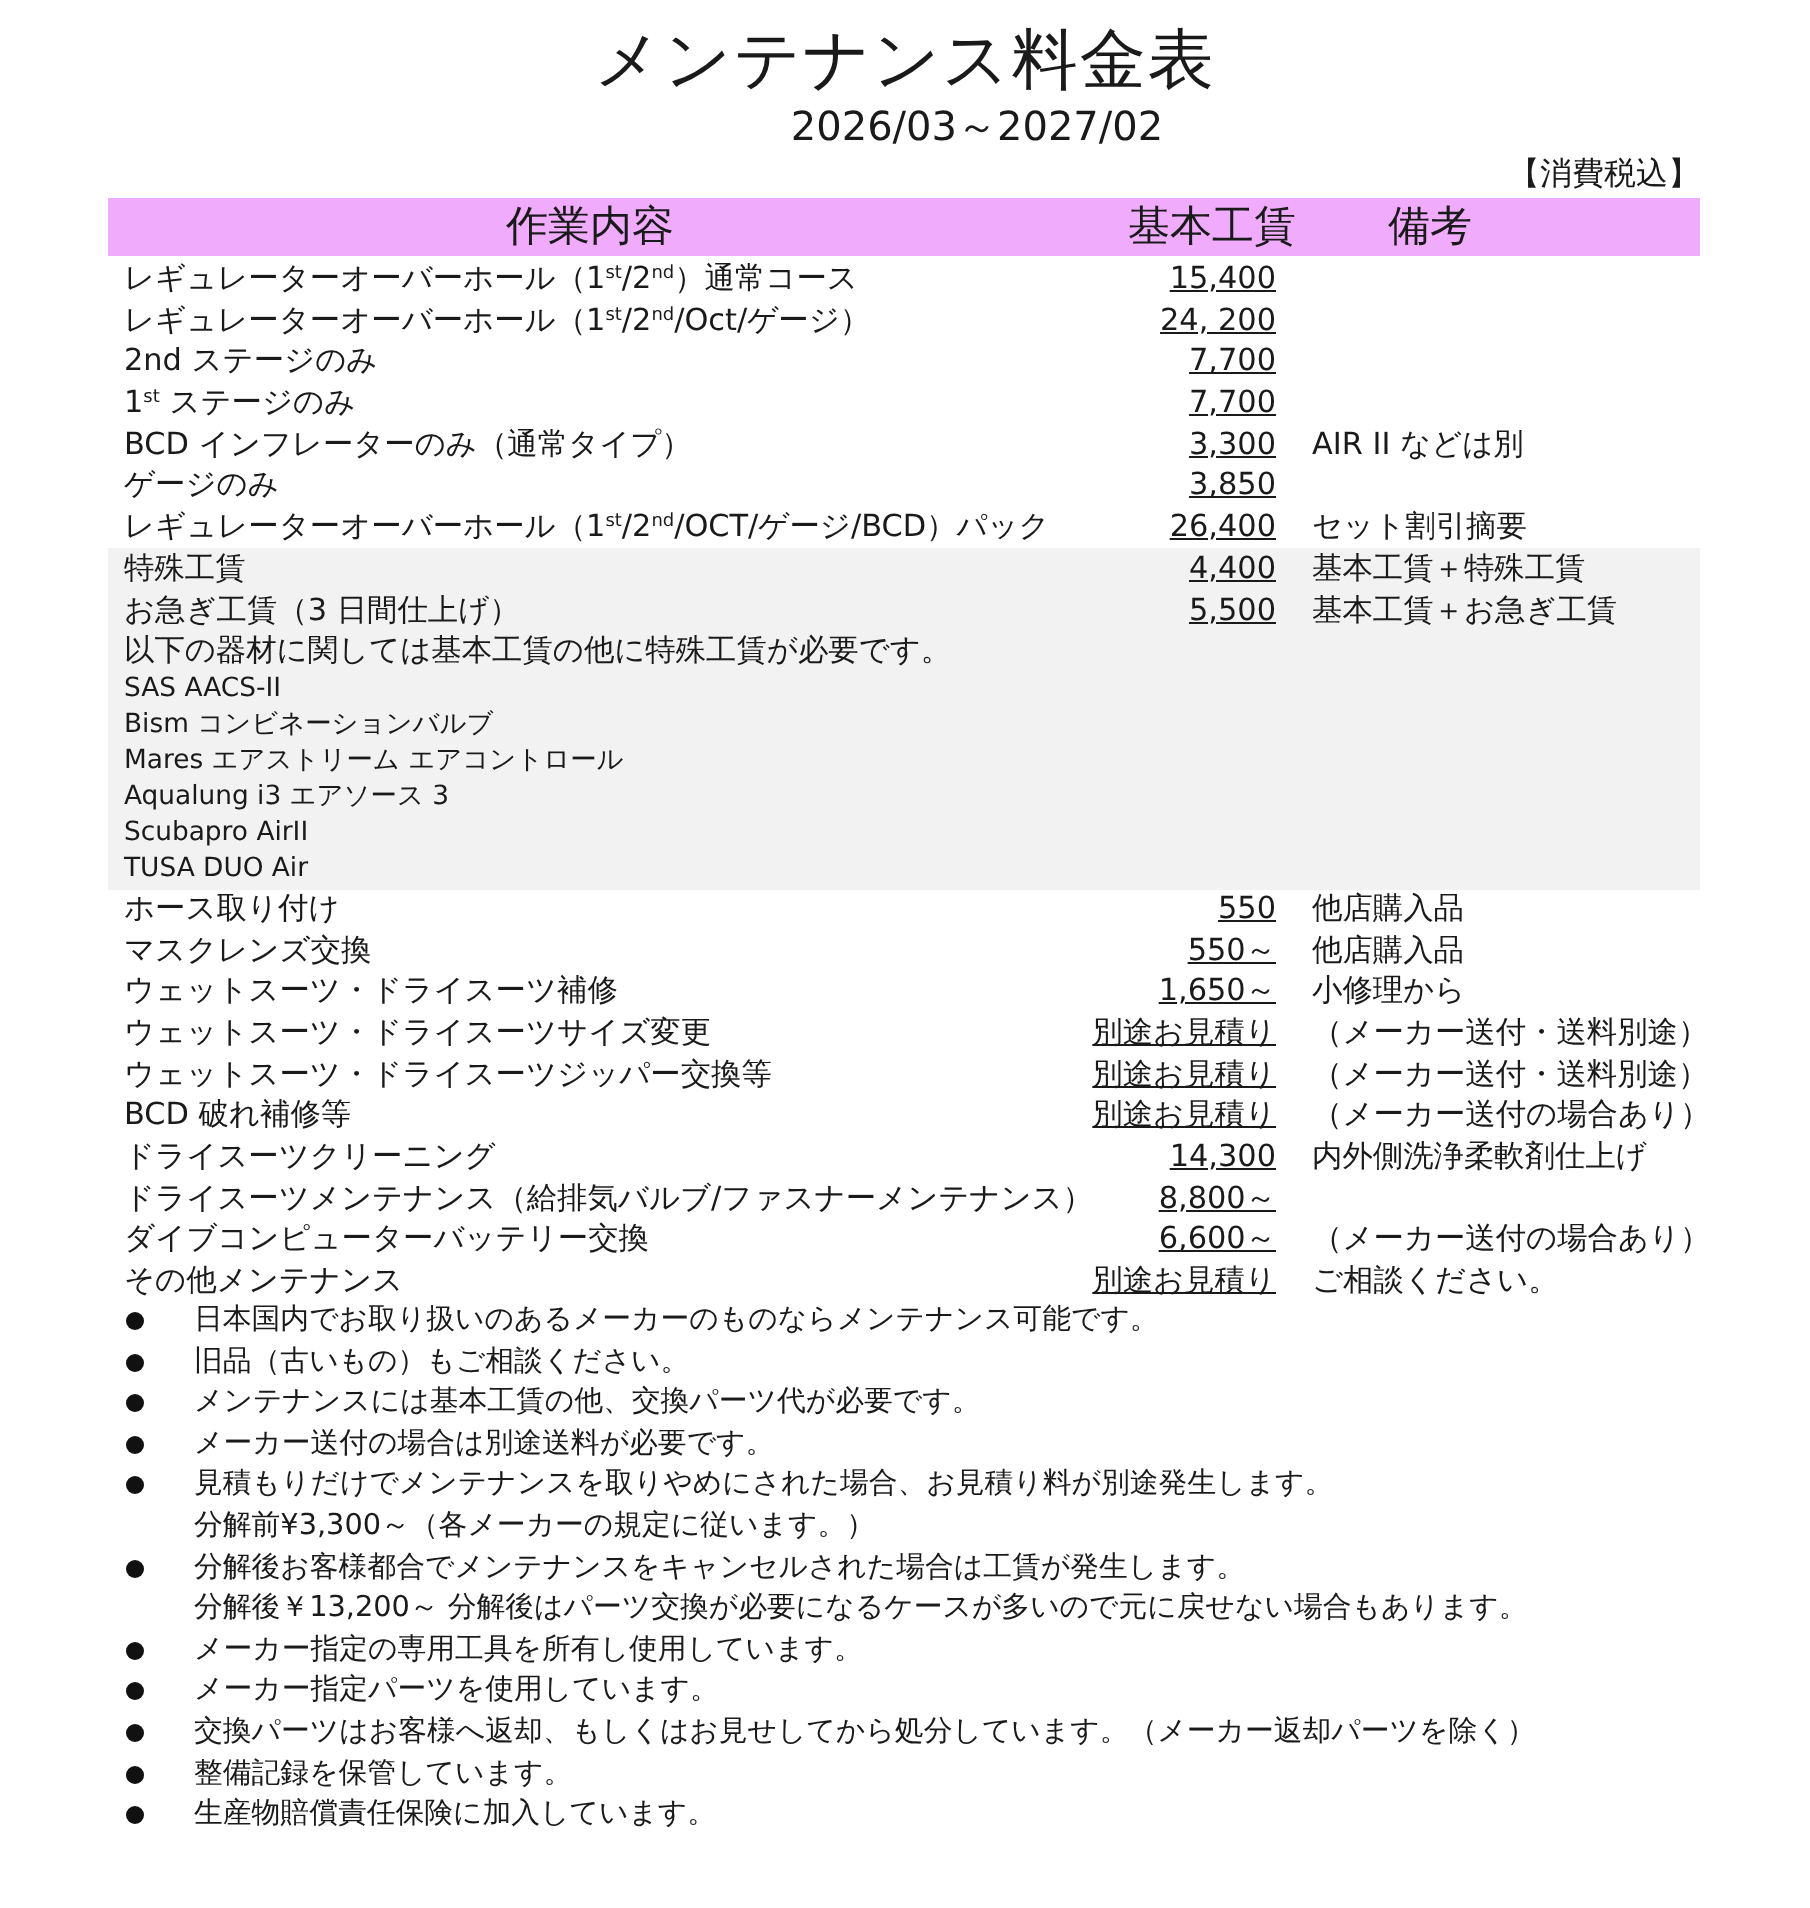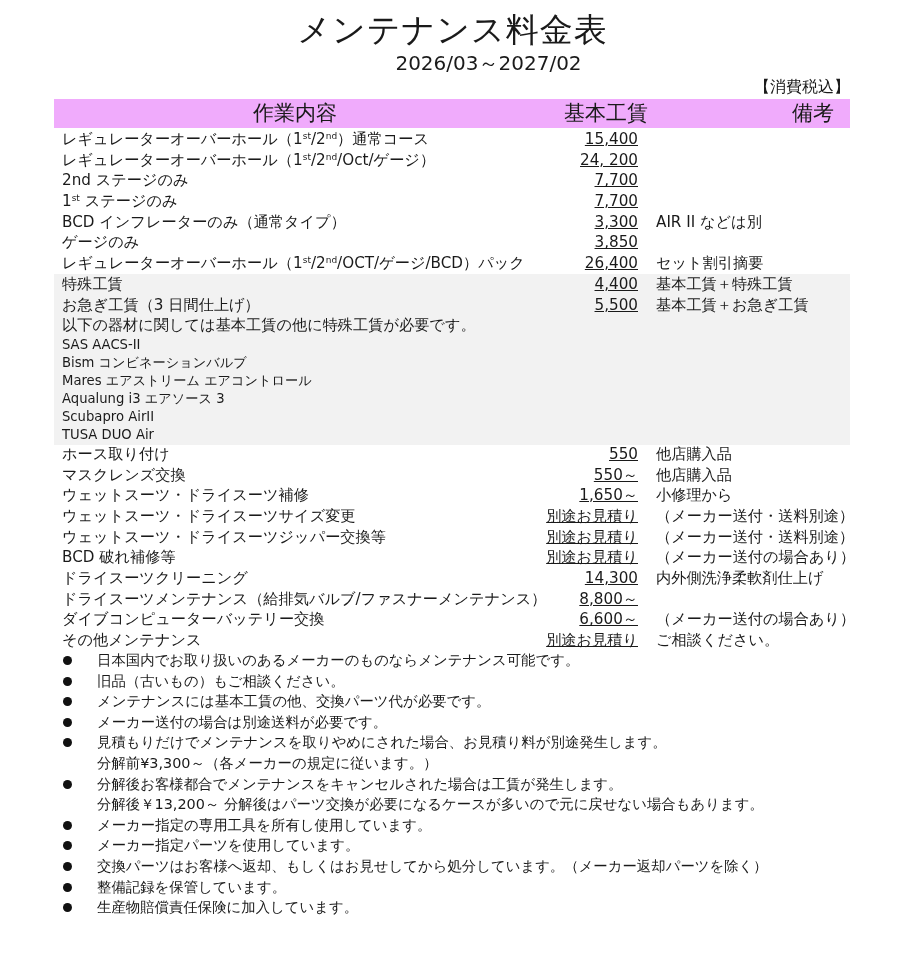--- a/index.html
+++ b/index.html
@@ -22,21 +22,21 @@
   .taxnote {
     position: absolute; right: 55px; top: 77px; font-size: 16px;
   }
   .header-band {
     position: absolute; left: 54px; top: 99px; width: 796px; height: 29px;
     background: #f0abfc;
   }
   .hcell { position: absolute; top: 0; height: 29px; line-height: 29px; font-size: 21px; }
   .h-work { left: 0; width: 482px; text-align: center; }
   .h-price { left: 482px; width: 140px; text-align: center; }
-  .h-note { left: 640px; width: 140px; text-align: right; }
+  .h-note { left: 640px; width: 140px; text-align: left; }
 
   .shade {
     position: absolute; left: 54px; top: 274px; width: 796px; height: 171px;
     background: #f2f2f2;
   }
   .rows { position: absolute; left: 0; top: 129px; width: 904px; }
   .row { position: relative; height: 20.7px; font-size: 15.2px; line-height: 20.7px; white-space: nowrap; }
   .row .work { position: absolute; left: 62px; }
   .row .price { position: absolute; right: 266px; text-align: center; text-decoration: underline; }
   .row .note { position: absolute; left: 656px; }

